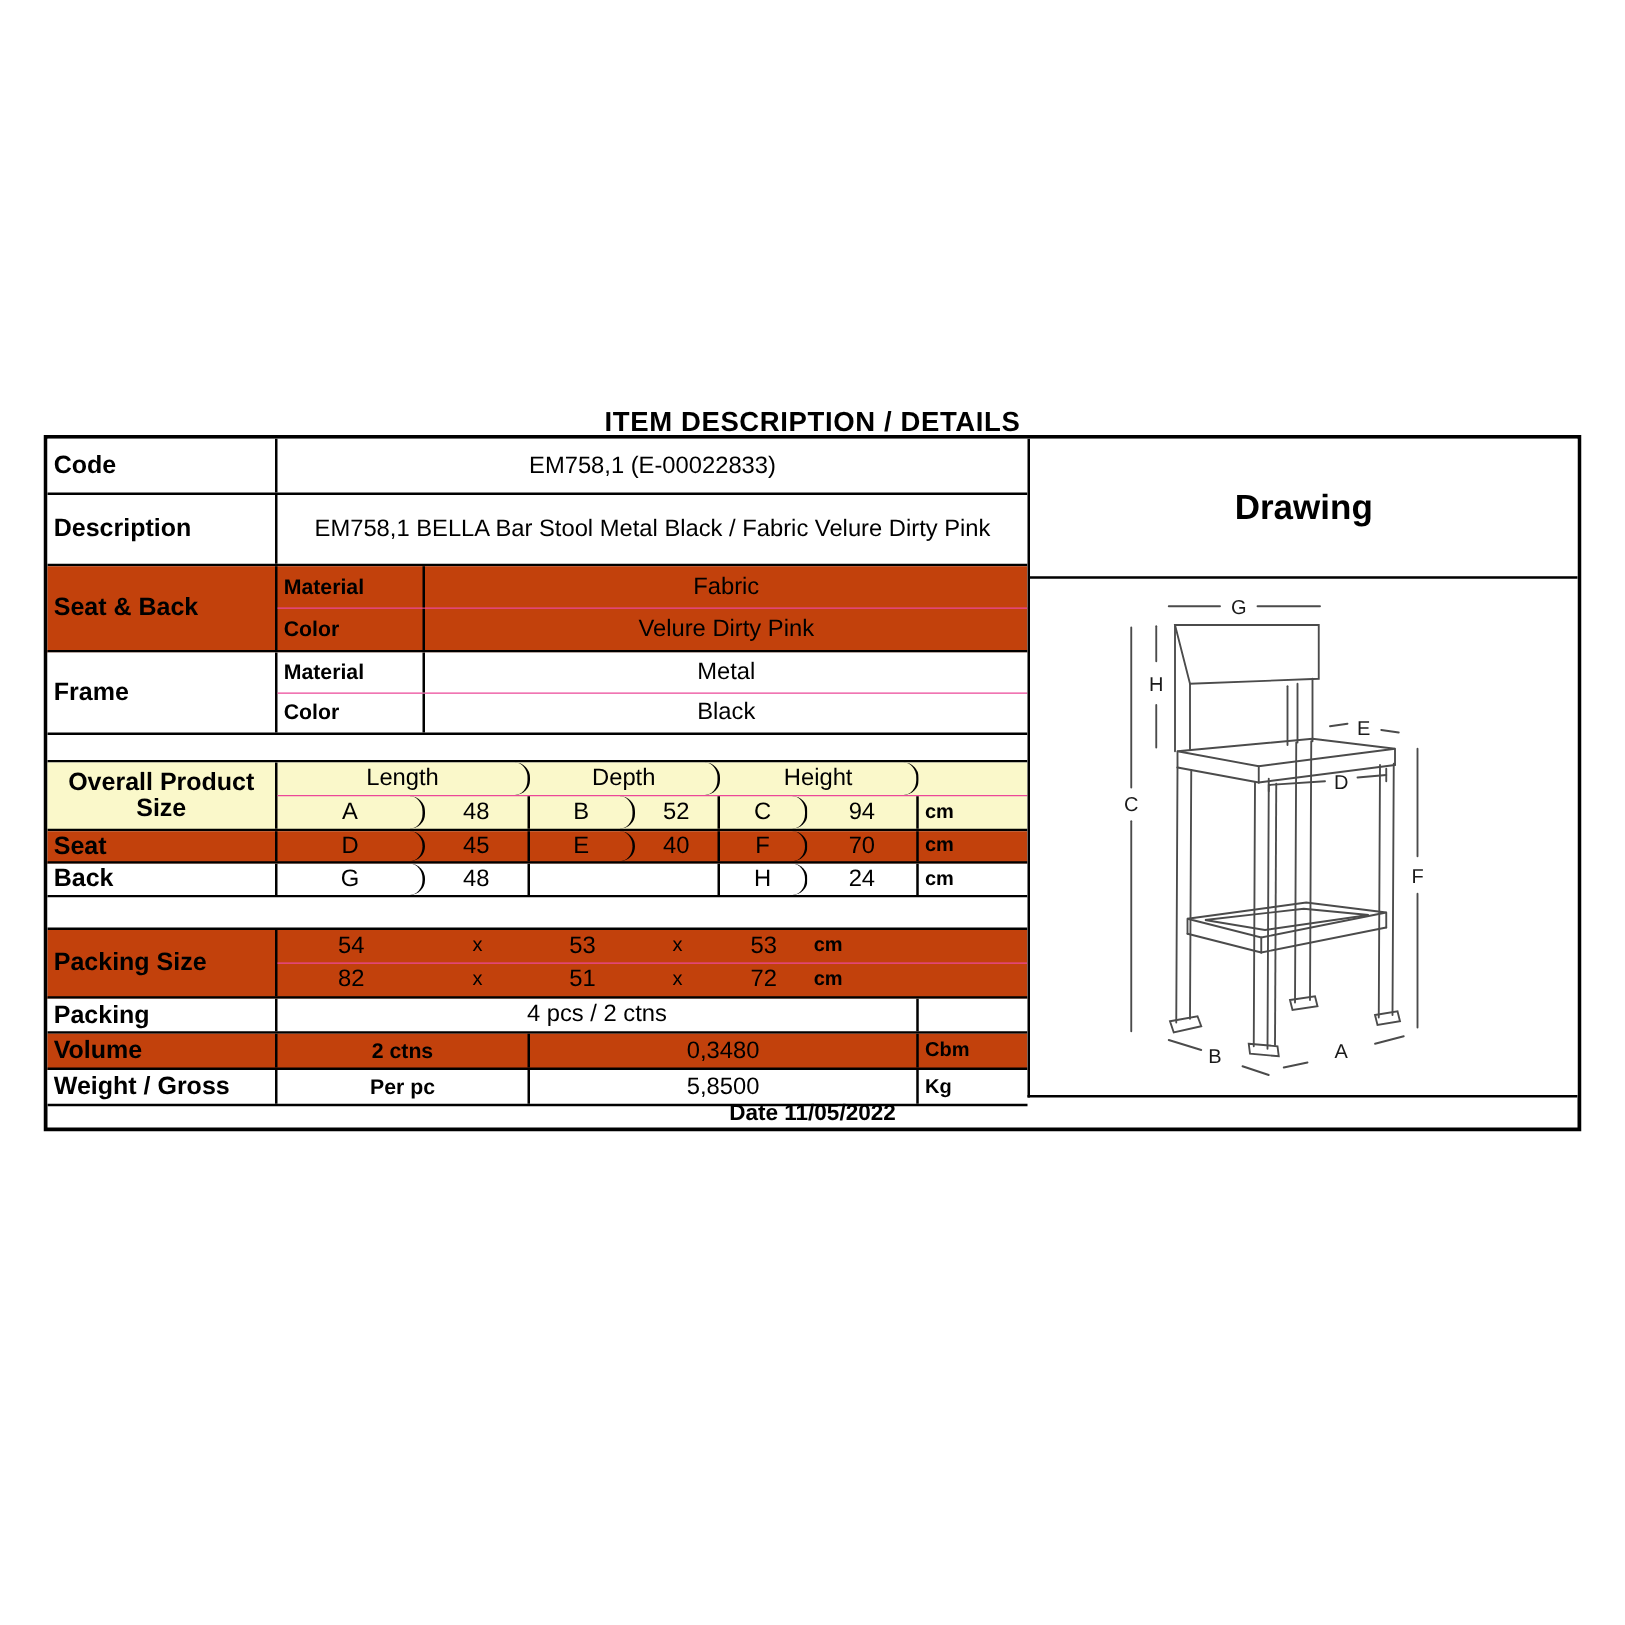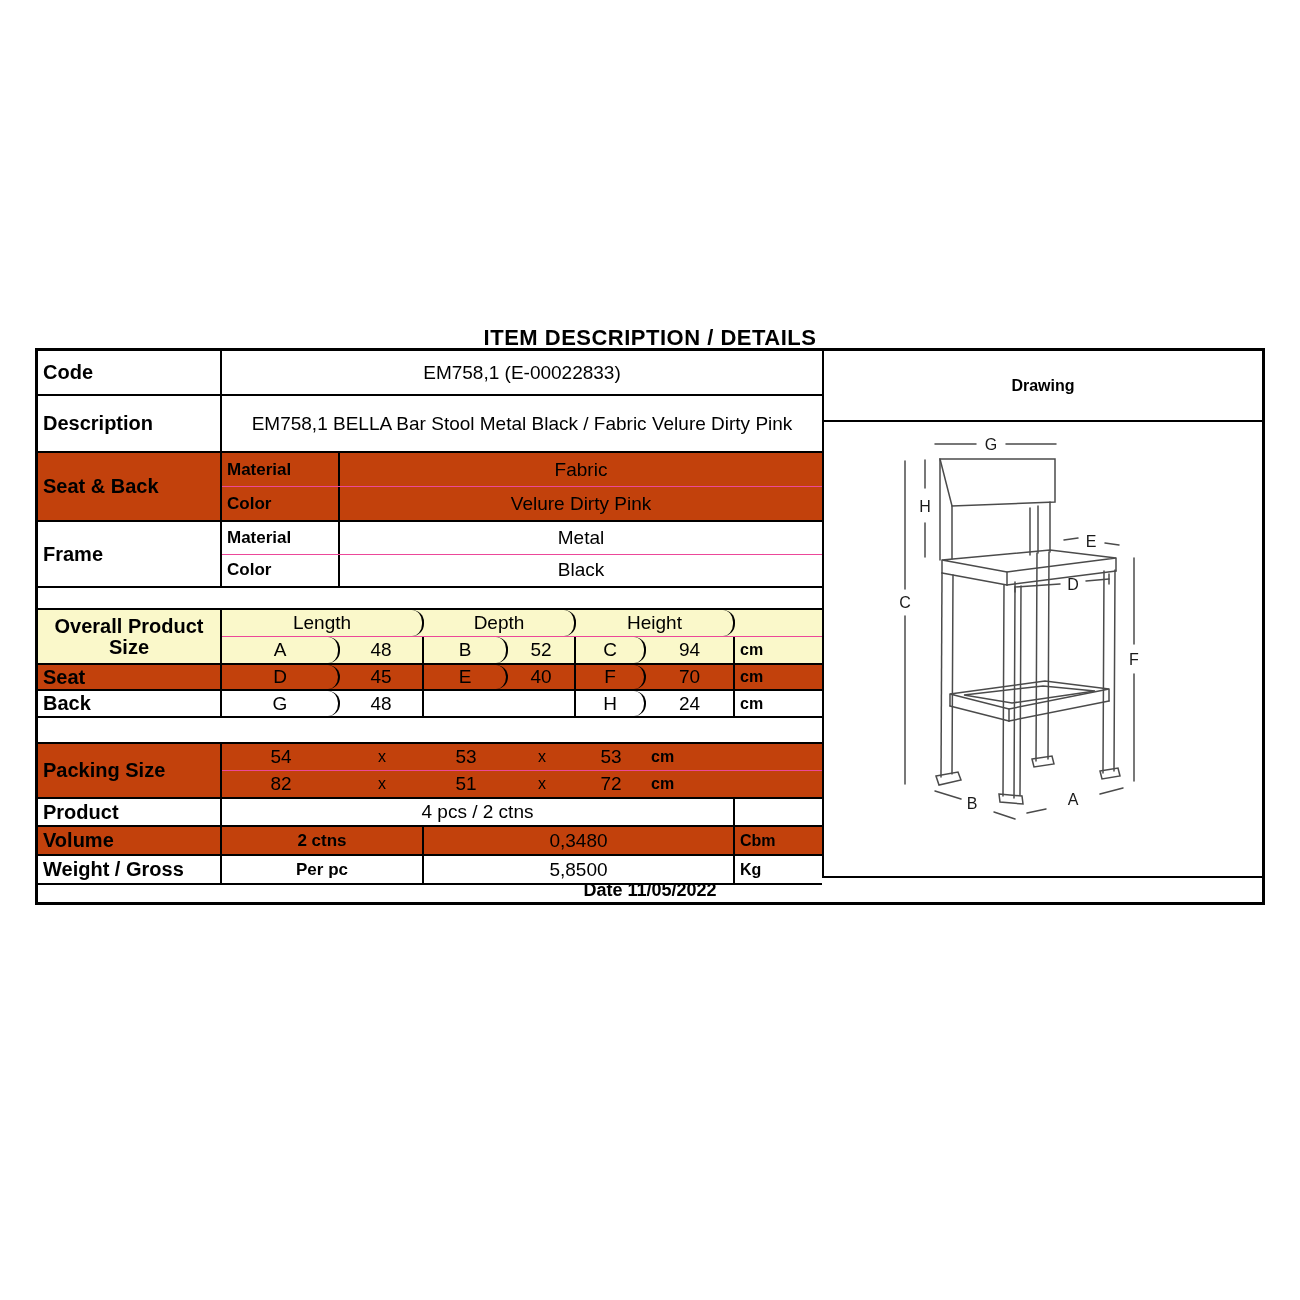--- a/index.html
+++ b/index.html
@@ -24,21 +24,21 @@
   .xsep{font-size:16px;}
   .qty{font-size:17px;font-weight:600;}
   .w118{width:118px}.w84{width:84px}.w68{width:68px}.w70{width:70px}.w89{width:89px}.w87{width:87px}
   .w202{width:202px}.w152{width:152px}.w159{width:159px}
   .w311{width:311px}.w513{width:513px}.w482{width:482px}.w600{width:600px}
   .h38{height:45px}.h57{height:57px}.h69{height:69px}.h66{height:66px}.h22{height:22px}
   .h55{height:55px}.h26{height:26px}.h27{height:27px}.h28{height:28px}.h29{height:29px}
   .desc-val{text-align:center;line-height:1.35;padding:18px 18px;}
   .centerlbl{justify-content:center;padding-left:0;text-align:center;}
   .drawcol{position:absolute;left:784px;top:0;width:440px;height:527px;box-sizing:border-box;border-left:2px solid #000;border-bottom:2px solid #000;background:#fff;}
-  .drawhead{height:71px;box-sizing:border-box;border-bottom:2px solid #000;display:flex;align-items:center;justify-content:center;font-size:16px;font-weight:bold;}
+  .drawhead{height:112px;box-sizing:border-box;border-bottom:2px solid #000;display:flex;align-items:center;justify-content:center;font-size:28px;font-weight:bold;}
   .daterow{position:absolute;left:0;top:527px;width:1224px;height:24px;display:flex;align-items:center;justify-content:center;font-size:18px;font-weight:bold;}
   svg text{font-family:"Liberation Sans",sans-serif;font-size:16px;fill:#1a1a1a;}
 </style>
 </head>
 <body>
 
 <div class="page">
 
   <div class="title">ITEM DESCRIPTION / DETAILS</div>
 
@@ -153,21 +153,21 @@
             <div class="c t w84">51</div>
             <div class="c t w68 xsep">x</div>
             <div class="c t w70">72</div>
             <div class="c t w89 left unit">cm</div>
             <div class="c t w87"></div>
           </div>
         </div>
       </div>
 
       <div class="band h28">
-        <div class="lbl">Product</div>
+        <div class="lbl">Packing</div>
         <div class="c w513">4 pcs / 2 ctns</div>
         <div class="c nb w87"></div>
       </div>
 
       <div class="band gray h29">
         <div class="lbl">Volume</div>
         <div class="c w202 qty">2 ctns</div>
         <div class="c w311">0,3480</div>
         <div class="c nb w87 left unit">Cbm</div>
       </div>

